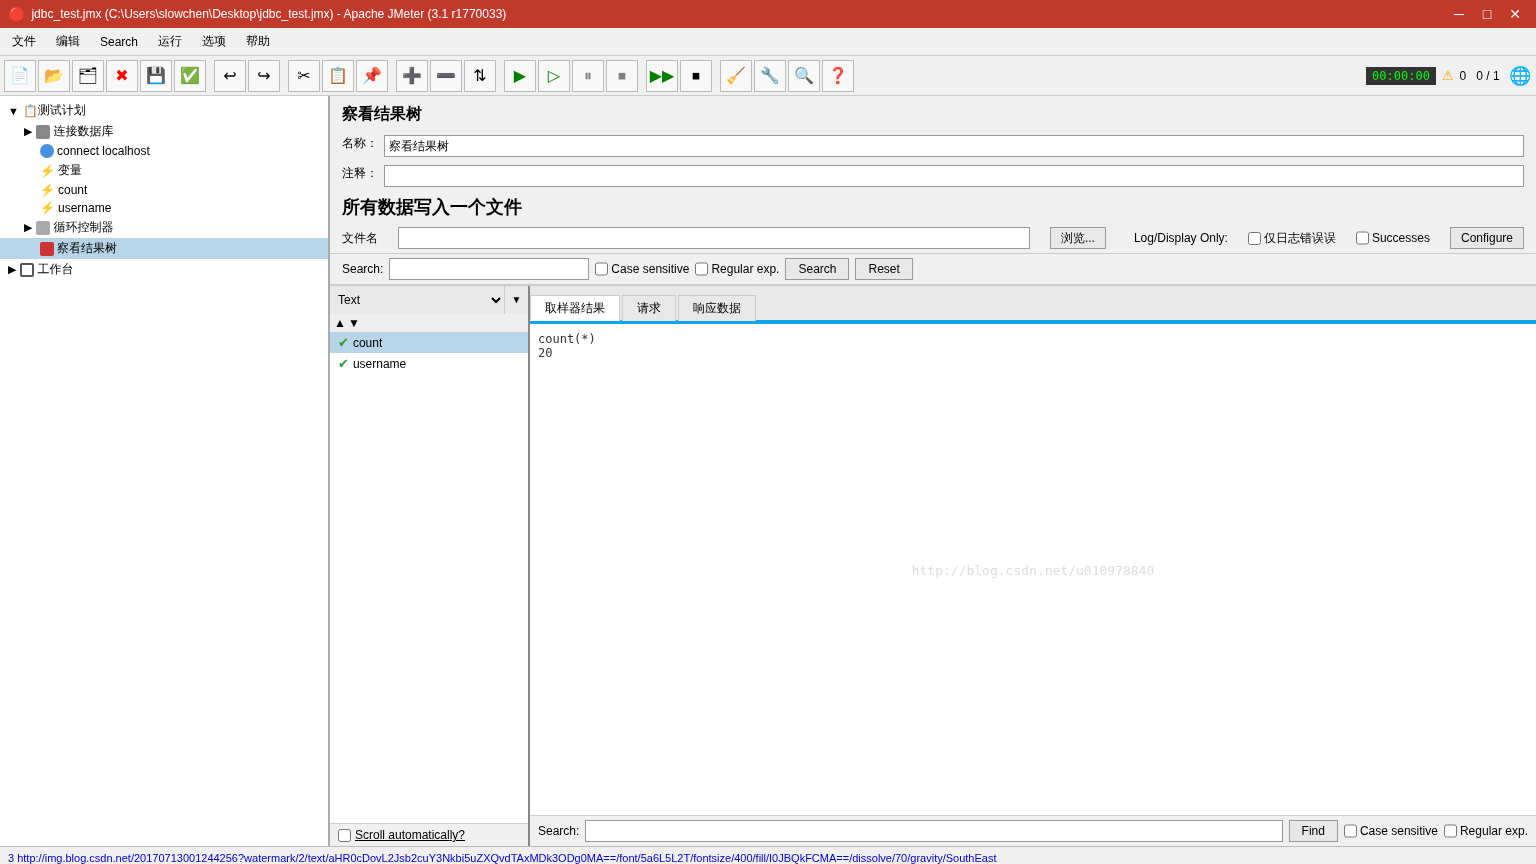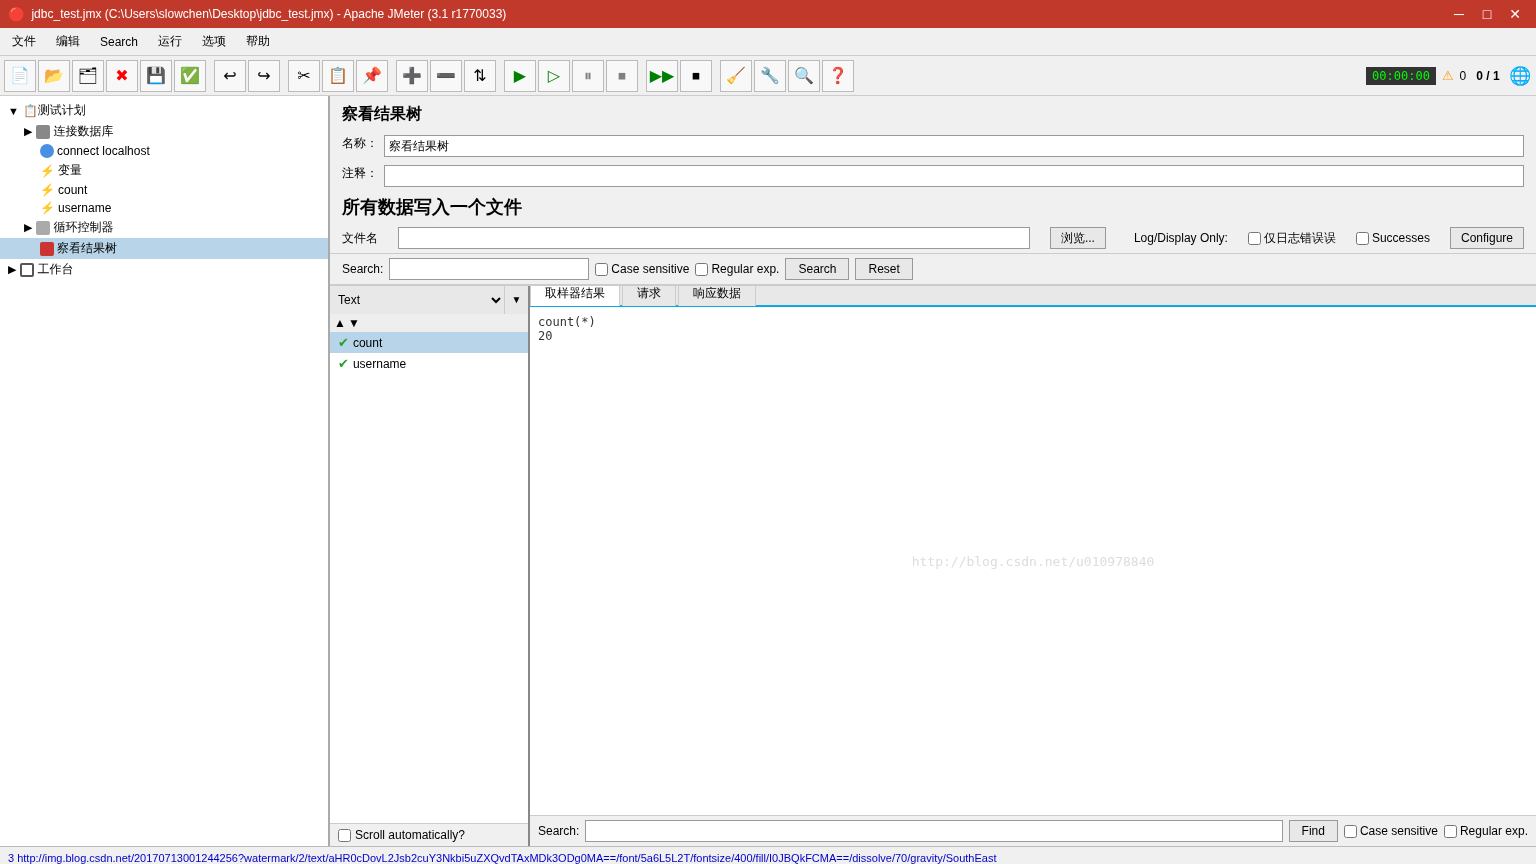--- a/index.html
+++ b/index.html
@@ -140,21 +140,20 @@
     .btn-small {
       height: 22px;
       padding: 0 10px;
       border: 1px solid #999;
       background: #e8e8e8;
       cursor: pointer;
       font-size: 12px;
     }
     .checkbox-label {
       display: flex;
-      align-items: center;
       gap: 3px;
       cursor: pointer;
     }
 
     
     .search-row {
       display: flex;
       align-items: center;
       padding: 4px 12px;
       gap: 6px;
@@ -233,22 +232,22 @@
     #detail-pane {
       flex: 1;
       background: white;
       overflow: auto;
       display: flex;
       flex-direction: column;
     }
     .tab-bar {
       display: flex;
       background: #e8e8e8;
-      border-bottom: 2px solid #0ea5e9;
-      height: 21px;
+      border-bottom: 4px solid #0ea5e9;
+      height: 38px;
       align-items: flex-end;
     }
     .tab {
       padding: 4px 14px;
       cursor: pointer;
       border: 1px solid #ccc;
       border-bottom: none;
       background: #e8e8e8;
       font-size: 12px;
       height: 26px;
@@ -303,20 +302,21 @@
 
     
     #scroll-auto-row {
       display: flex;
       align-items: center;
       padding: 4px 8px;
       background: #f0f0f0;
       border-top: 1px solid #ccc;
       font-size: 12px;
       gap: 4px;
+      text-decoration: underline;
     }
 
     
     #statusbar {
       height: 22px;
       background: #f0f0f0;
       border-top: 1px solid #bbb;
       display: flex;
       align-items: center;
       padding: 0 8px;
@@ -390,21 +390,21 @@
     <div class="tb-sep"></div>
     <button class="tb-btn" title="清除">🧹</button>
     <button class="tb-btn" title="函数助手">🔧</button>
     <button class="tb-btn" title="搜索测试">🔍</button>
     <button class="tb-btn" title="帮助">❓</button>
   </div>
   <div id="toolbar-right">
     <span class="toolbar-time">00:00:00</span>
     <span class="toolbar-warn">⚠</span>
     <span>0</span>
-    <span style="margin: 12px 4px; font-weight: bold;">0 / 1</span>
+    <span style="margin: 12px 4px;">0 / 1</span>
     <span class="toolbar-globe">🌐</span>
   </div>
 </div>
 
 <div id="main-layout">
 
   <div id="left-panel">
 
     <div class="tree-item tree-indent-1">
       <span class="tree-icon">▼</span>

